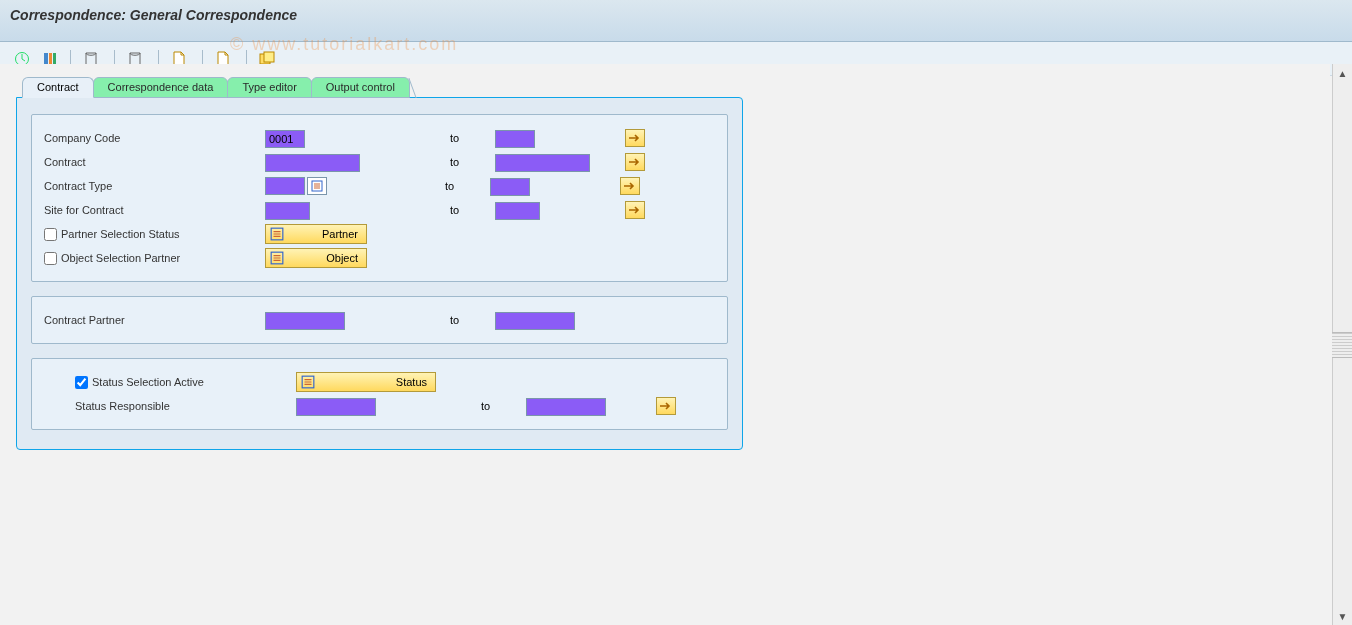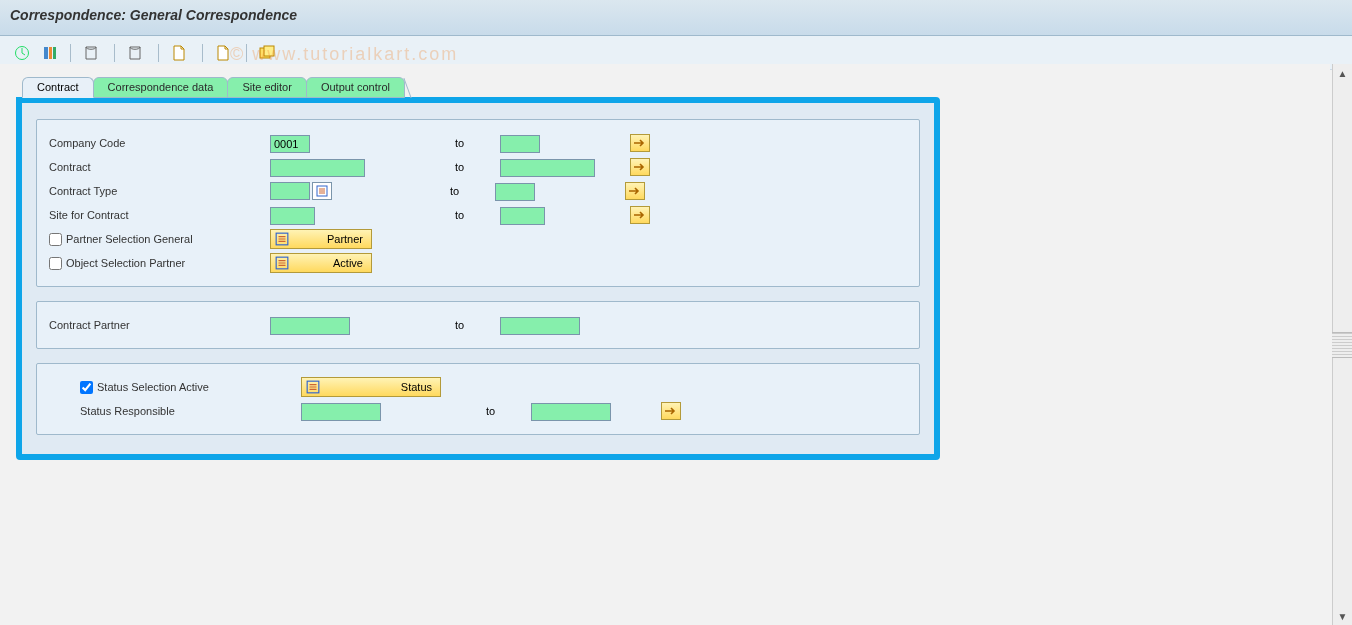--- a/index.html
+++ b/index.html
@@ -1,19 +1,19 @@
 <!DOCTYPE html>
 <html><head>
   <meta charset="utf-8">
   <style>
     * { margin:0; padding:0; box-sizing:border-box; font-family:Arial,sans-serif; }
     body { width:1352px; height:625px; background:#f2f2f2; overflow:hidden; position:relative; }
 
     .title-bar {
-      height:36px; line-height:30px; padding-left:10px;
+      height:42px; line-height:30px; padding-left:10px;
       background:linear-gradient(#dbe7ef,#c8dbea);
       border-bottom:1px solid #9fb9cc;
       font-style:italic; font-weight:bold; font-size:14px; color:#333;
     }
 
     .toolbar {
       height:34px; display:flex; align-items:center; gap:4px;
       padding:0 10px; background:#e9f1f7; border-bottom:1px solid #ccd9e4;
       font-size:11px; color:#333;
     }
@@ -31,42 +31,42 @@
     .tab {
       padding:3px 14px 4px; font-size:11px; color:#2a2a2a;
       background:#86efac; border:1px solid #9fb9cc;
       border-top-left-radius:6px; border-top-right-radius:6px;
       margin-right:-1px; position:relative; cursor:pointer;
     }
     .tab.active { background:#e8f0f8; border-bottom-color:#e8f0f8; z-index:2; color:#000; }
     .tab-shadow { width:6px; height:20px; border-right:1px solid #9fb9cc; transform:skewX(20deg); margin-left:-2px; }
 
     .tab-panel {
-      width:924px; border:6px solid #0ea5e9; background:#e0eaf3;
+      width:727px; border:1px solid #0ea5e9; background:#e0eaf3;
       border-top-right-radius:4px; border-bottom-left-radius:4px; border-bottom-right-radius:4px;
       padding:16px 14px; margin-top:-1px;
     }
 
     .group {
       border:1px solid #9fb9cc; background:#e8f1f9; border-radius:2px;
       padding:10px 8px; margin-bottom:14px;
     }
     .group:last-child { margin-bottom:3px;padding-left:39px; }
 
     .row { display:flex; align-items:center; height:22px; margin:2px 0; }
     .lbl { width:225px; font-size:11px; color:#333; padding-left:4px; }
     .lbl.chk { display:flex; align-items:center; gap:4px; }
     .to-lbl { width:45px; font-size:11px; text-align:left; margin-left:80px; }
     .field-slot1 { width:105px; }
     .field-slot2 { width:100px; display:flex; }
     .field-slot3 { width:100px; }
 
     input.txt {
       height:18px; padding:1px 3px; font-size:11px;
-      border:1px solid #7a95ab; background:#86efac; color:#000;
+      border:1px solid #7a95ab; background:#8b5cf6; color:#000;
     }
     .w40{width:40px}.w50{width:45px}.w80{width:80px}.w95{width:95px}
     .hl { background:#cfe2f6; color:#003; }
 
     .mult-btn {
       width:20px; height:18px; border:1px solid #b39a3a;
       background:linear-gradient(#fff3b5,#ffd95e);
       display:flex; align-items:center; justify-content:center; margin-left:30px; cursor:pointer;
     }
     .mult-btn svg{width:14px;height:10px;}
@@ -86,21 +86,21 @@
     }
     .yel-btn.big { min-width:140px; }
     .yel-btn .yicon { width:14px; height:14px; display:flex; align-items:center; justify-content:center; position:absolute; }
     .yel-btn { position:relative; }
     .yel-btn .ylabel { flex:1; text-align:right; }
     .yel-btn .yicon{ left:4px; }
 
     input[type=checkbox]{ width:13px; height:13px; }
 
     .watermark {
-      position:absolute; top:44px; left:230px; font-size:18px; letter-spacing:2px;
+      position:absolute; top:34px; left:230px; font-size:18px; letter-spacing:2px;
       color:rgba(240,140,60,.32); pointer-events:none;
     }
   </style>
 </head>
 <body>
 
 <div class="title-bar">
   <span>Correspondence: General Correspondence</span>
 </div>
 
@@ -173,21 +173,21 @@
       <span></span>
     </div>
 </div>
 
 <div class="watermark">© www.tutorialkart.com</div>
 
 <div class="main-area">
   <div class="tabs">
     <div class="tab active">Contract</div>
     <div class="tab">Correspondence data</div>
-    <div class="tab">Site editor</div>
+    <div class="tab">Type editor</div>
     <div class="tab">Output control</div>
     <div class="tab-shadow"></div>
   </div>
 
   <div class="tab-panel">
 
     <div class="group">
       <div class="row">
         <div class="lbl">Company Code</div>
         <div class="field-slot1"><input class="txt w40 hl" value="0001" style=""></div>
@@ -236,21 +236,21 @@
         <div class="field-slot3"><input class="txt w50" value="" style=""></div>
         <div class="mult-btn">
             <svg viewBox="0 0 14 10">
               <path d="M1 5h9M7 2l3 3-3 3" fill="none" stroke="#a60" stroke-width="1.6"></path>
             </svg>
           </div>
       </div>
       <div class="row">
         <div class="lbl chk">
           <input type="checkbox" style="">
-          <span>Partner Selection General</span>
+          <span>Partner Selection Status</span>
         </div>
         <div class="yel-btn">
           <span class="yicon">
               <svg viewBox="0 0 12 12">
                 <rect x="1" y="1" width="10" height="10" fill="none" stroke="#36c"></rect>
                 <path d="M3 4h6M3 6h6M3 8h6" stroke="#c63"></path>
               </svg>
             </span>
           <span class="ylabel">Partner</span>
         </div>
@@ -260,21 +260,21 @@
           <input type="checkbox" style="">
           <span>Object Selection Partner</span>
         </div>
         <div class="yel-btn">
           <span class="yicon">
               <svg viewBox="0 0 12 12">
                 <rect x="1" y="1" width="10" height="10" fill="none" stroke="#36c"></rect>
                 <path d="M3 4h6M3 6h6M3 8h6" stroke="#c63"></path>
               </svg>
             </span>
-          <span class="ylabel">Active</span>
+          <span class="ylabel">Object</span>
         </div>
       </div>
     </div>
 
     <div class="group">
       <div class="row">
         <div class="lbl">Contract Partner</div>
         <div class="field-slot1"><input class="txt w80" value="" style=""></div>
         <div class="to-lbl">to</div>
         <div class="field-slot3"><input class="txt w80" value="" style=""></div>

